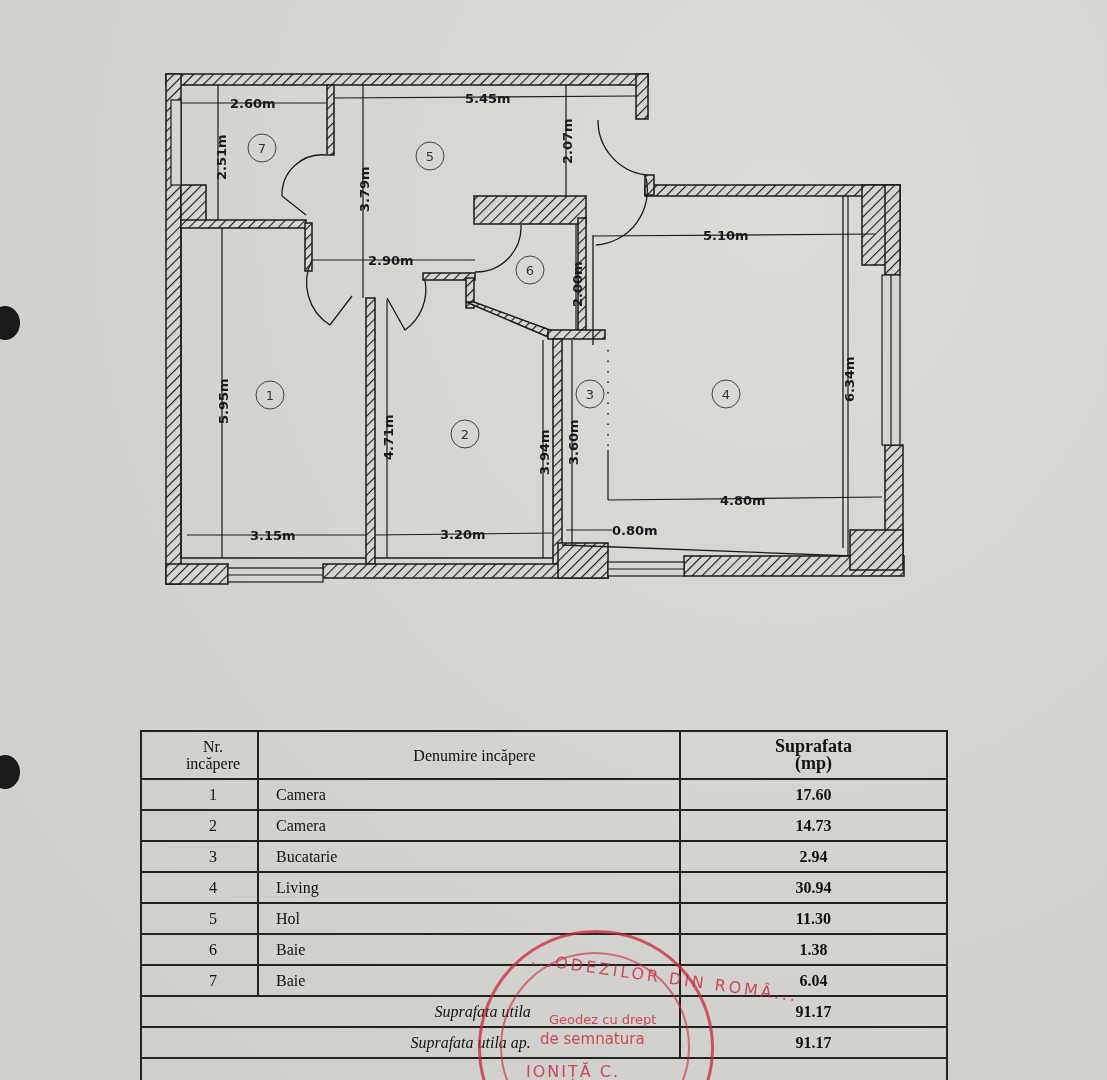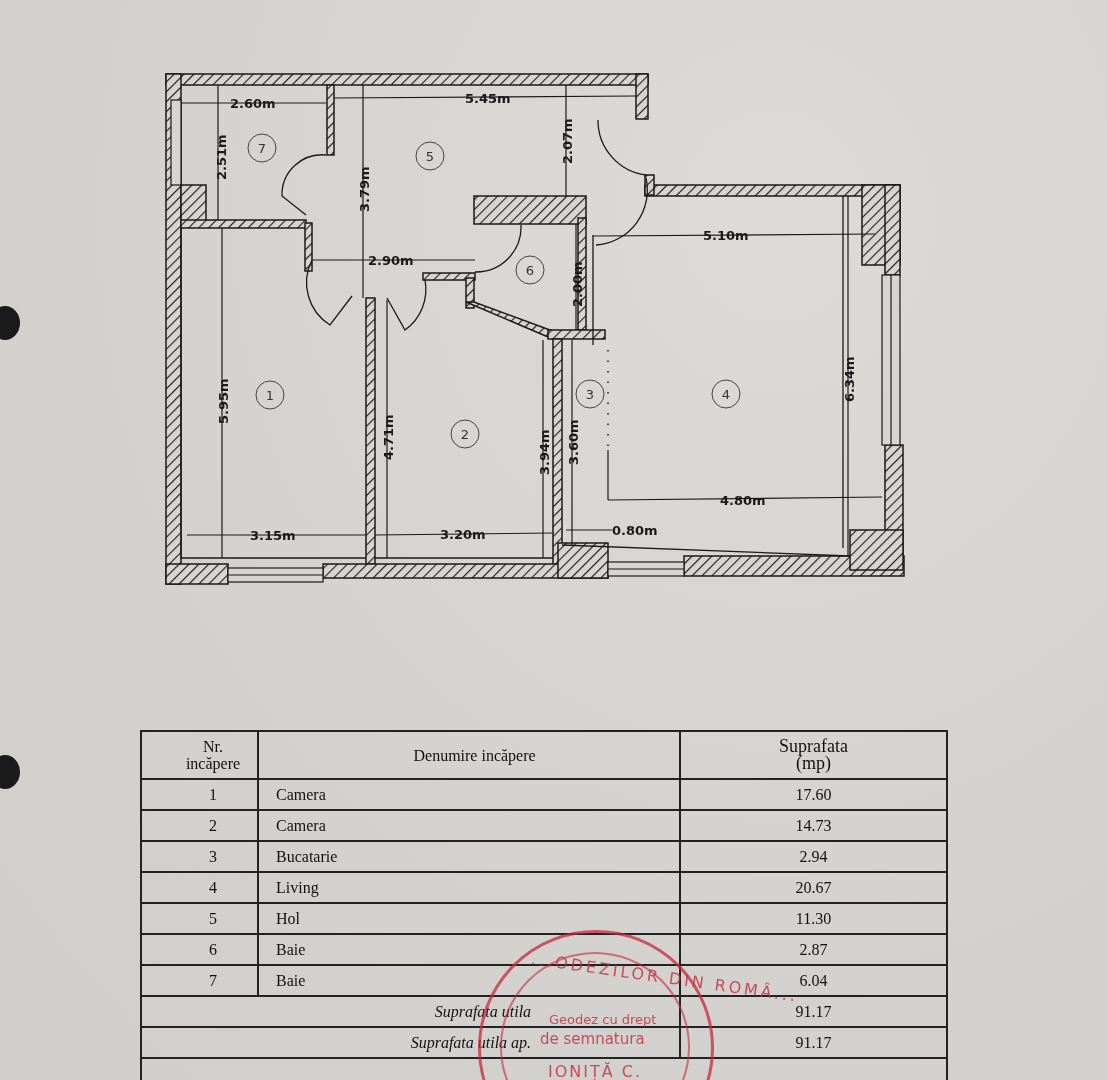--- a/index.html
+++ b/index.html
@@ -12,21 +12,21 @@
   .hole { position:absolute; left:-10px; width:30px; height:34px; border-radius:50%; background:#1a1a1a; }
   #plan { position:absolute; left:0; top:0; width:1107px; height:700px; }
   .dim { font-family:"DejaVu Sans", sans-serif; font-size:13px; font-weight:bold; fill:#1a1a1a; }
   .roomnum { font-family:"DejaVu Sans", sans-serif; font-size:13px; fill:#333; }
   .table-wrap { position:absolute; left:140px; top:730px; width:808px; }
   table { border-collapse:collapse; width:100%; color:#111; font-size:16px; }
   td, th { border:2px solid #222; padding:2px 6px; height:25px; font-weight:normal; }
   th { height:42px; font-size:16px; line-height:17px; }
   .c-nr { width:77px; text-align:center;padding-left:33px; }
   .c-name { width:412px; text-align:left; padding-left:17px; }
-  .c-area { width:262px; text-align:center; }
+  .c-area { width:262px; text-align:center;font-weight:bold; }
   th.c-name { text-align:center; }
   th.c-area { font-size:18px; line-height:17px; }
   .sum-label { text-align:right; padding-right:148px;font-style:italic; }
   .stamp { position:absolute; left:478px; top:930px; width:230px; height:230px; border:3px solid rgba(200,40,60,0.75); border-radius:50%; pointer-events:none; }
   .stamp-inner { position:absolute; left:500px; top:952px; width:186px; height:186px; border:2px solid rgba(200,40,60,0.6); border-radius:50%; pointer-events:none; }
   .stamp-text { position:absolute; color:rgba(200,40,60,0.8); font-family:"DejaVu Sans", sans-serif; pointer-events:none; }
 </style>
 </head>
 <body>
 
@@ -200,31 +200,31 @@
         <td class="c-area">14.73</td>
       </tr>
       <tr>
         <td class="c-nr">3</td>
         <td class="c-name">Bucatarie</td>
         <td class="c-area">2.94</td>
       </tr>
       <tr>
         <td class="c-nr">4</td>
         <td class="c-name">Living</td>
-        <td class="c-area">20.67</td>
+        <td class="c-area">30.94</td>
       </tr>
       <tr>
         <td class="c-nr">5</td>
         <td class="c-name">Hol</td>
         <td class="c-area">11.30</td>
       </tr>
       <tr>
         <td class="c-nr">6</td>
         <td class="c-name">Baie</td>
-        <td class="c-area">2.87</td>
+        <td class="c-area">1.38</td>
       </tr>
       <tr>
         <td class="c-nr">7</td>
         <td class="c-name">Baie</td>
         <td class="c-area">6.04</td>
       </tr>
       <tr>
         <td colspan="2" class="sum-label">Suprafata utila</td>
         <td class="c-area">91.17</td>
       </tr>
@@ -237,13 +237,13 @@
       </tr>
     </tbody>
   </table>
 </div>
 
 <div class="stamp"></div>
 <div class="stamp-inner"></div>
 <div class="stamp-text" style="left:530px; top:968px; font-size:16px; letter-spacing:3px; transform:rotate(8deg);">...ODEZILOR DIN ROMÂ...</div>
 <div class="stamp-text" style="left:549px; top:1012px; font-size:13px;">Geodez cu drept</div>
 <div class="stamp-text" style="left:540px; top:1030px; font-size:15px;">de semnatura</div>
-<div class="stamp-text" style="left:548px; top:1062px; font-size:16px; letter-spacing:2px;">IONIȚĂ C.</div>
+<div class="stamp-text" style="left:526px; top:1062px; font-size:16px; letter-spacing:2px;">IONIȚĂ C.</div>
 
 </body></html>

